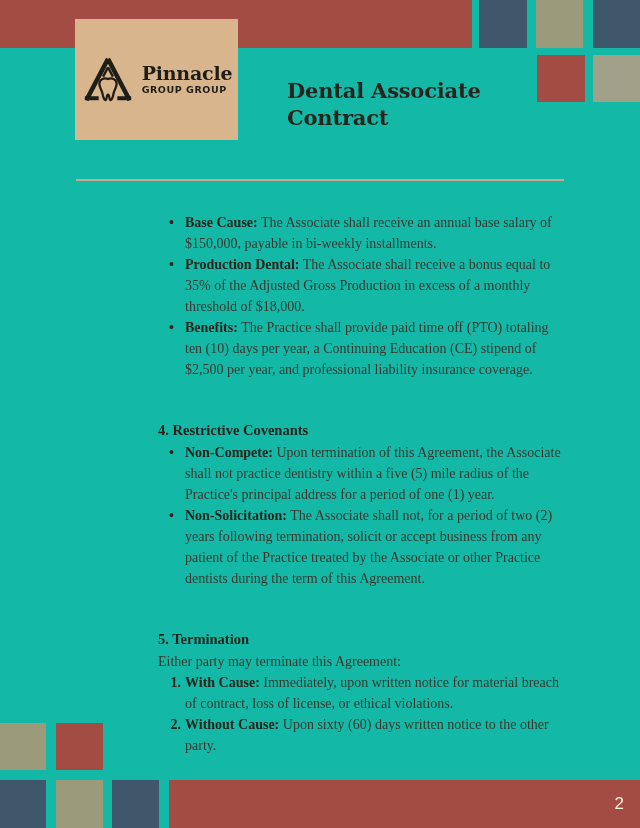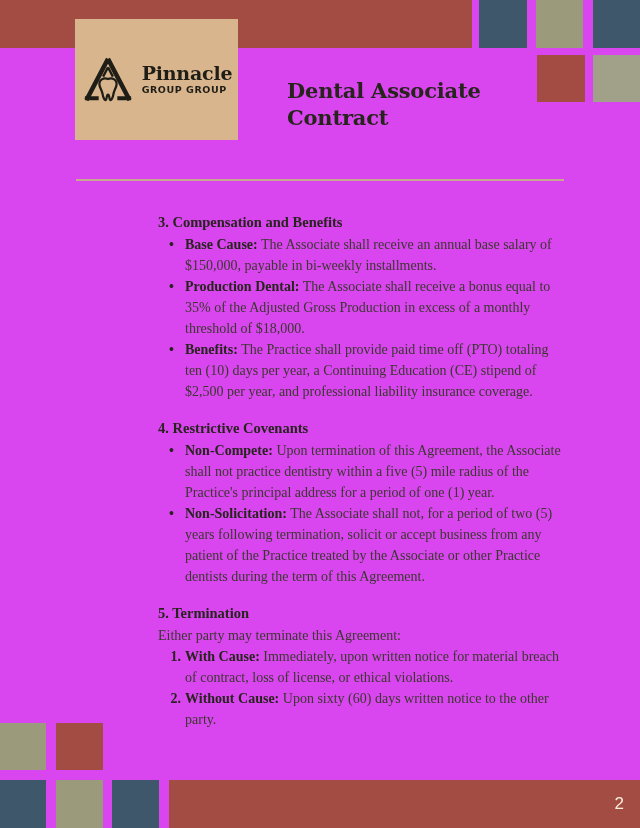--- a/index.html
+++ b/index.html
@@ -1,18 +1,18 @@
 <!DOCTYPE html>
 <html><head>
 <meta charset="utf-8">
 <style>
   html,body{margin:0;padding:0;background:#e8e4d8;}
   .page{
     position:relative;width:640px;height:828px;margin:0 auto;
-    background:#d946ef;overflow:hidden;
+    background:#14b8a6;overflow:hidden;
     font-family:"Liberation Serif",serif;
   }
   
   .bar-top{position:absolute;left:0;top:0;width:472px;height:48px;background:#A34C44;}
   .sq{position:absolute;}
   .c-maroon{background:#A34C44;}
   .c-slate{background:#3F576A;}
   .c-olive{background:#9B9B7B;}
   .c-olive2{background:#A1A189;}
   .sq-t1{left:479px;top:0;width:48px;height:48px;}
@@ -44,21 +44,21 @@
     position:absolute;left:274px;top:64px;width:230px;margin:13px;
     font-family:"DejaVu Serif",serif;font-weight:700;font-size:21px;line-height:27px;
     color:#26241D;letter-spacing:-0.2px;
   }
   .divider{position:absolute;left:76px;top:179px;width:488px;height:2px;background:#C8A88F;}
   
   .content{
     position:absolute;left:158px;top:212px;width:410px;
     font-size:14px;line-height:21px;color:#3A382E;
   }
-  .content section + section{margin-top:16px;}
+  .content section + section{margin-top:40px;}
   .content h3{margin:0 0 1px 0;font-size:14.5px;line-height:21px;font-weight:700;color:#26241D;}
   .content ul,.content ol{margin:0;padding:0;list-style:none;}
   .content li{position:relative;padding-left:27px;}
   .content li .marker{position:absolute;left:11px;top:0;font-weight:700;color:#26241D;}
   .content ol li .marker{left:0;width:23px;text-align:right;}
   .content .lbl{font-weight:700;color:#26241D;}
   .content .intro{margin:0;}
 </style>
 </head>
 <body>
@@ -90,21 +90,20 @@
     </div>
   </div>
 
   <h1 class="doc-title">Dental Associate Contract</h1>
 
   <div class="divider"></div>
 
   <main class="content">
 
     <section>
-      <h3>3. Compensation and Benefits</h3>
       <ul>
         <li>
           <span class="marker">•</span>
           <span class="lbl">Base Cause:</span>
           <span>The Associate shall receive an annual base salary of $150,000, payable in bi-weekly installments.</span>
         </li>
         <li>
           <span class="marker">•</span>
           <span class="lbl">Production Dental:</span>
           <span>The Associate shall receive a bonus equal to 35% of the Adjusted Gross Production in excess of a monthly threshold of $18,000.</span>
@@ -121,21 +120,21 @@
       <h3>4. Restrictive Covenants</h3>
       <ul>
         <li>
           <span class="marker">•</span>
           <span class="lbl">Non-Compete:</span>
           <span>Upon termination of this Agreement, the Associate shall not practice dentistry within a five (5) mile radius of the Practice's principal address for a period of one (1) year.</span>
         </li>
         <li>
           <span class="marker">•</span>
           <span class="lbl">Non-Solicitation:</span>
-          <span>The Associate shall not, for a period of two (5) years following termination, solicit or accept business from any patient of the Practice treated by the Associate or other Practice dentists during the term of this Agreement.</span>
+          <span>The Associate shall not, for a period of two (2) years following termination, solicit or accept business from any patient of the Practice treated by the Associate or other Practice dentists during the term of this Agreement.</span>
         </li>
       </ul>
     </section>
 
     <section>
       <h3>5. Termination</h3>
       <p class="intro">Either party may terminate this Agreement:</p>
       <ol>
         <li>
           <span class="marker">1.</span>

